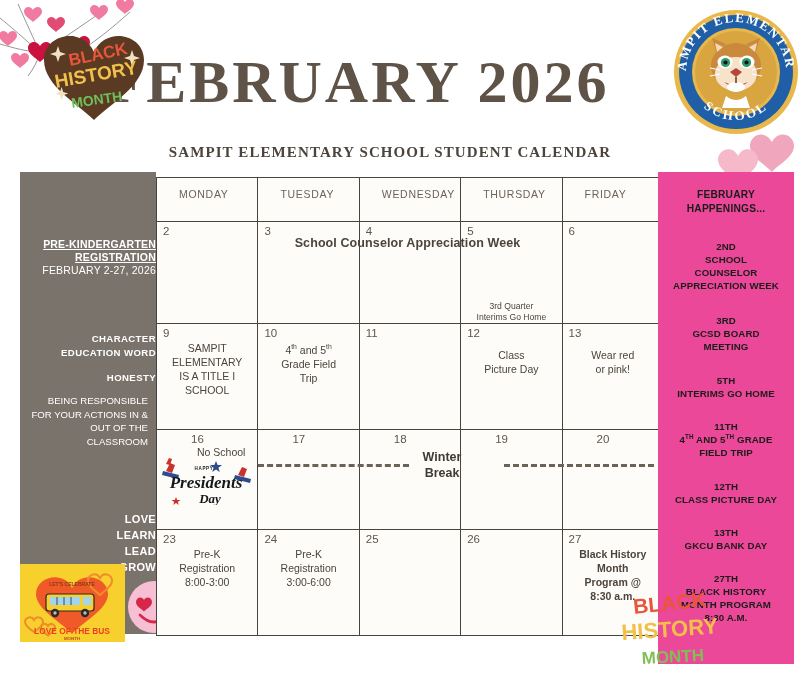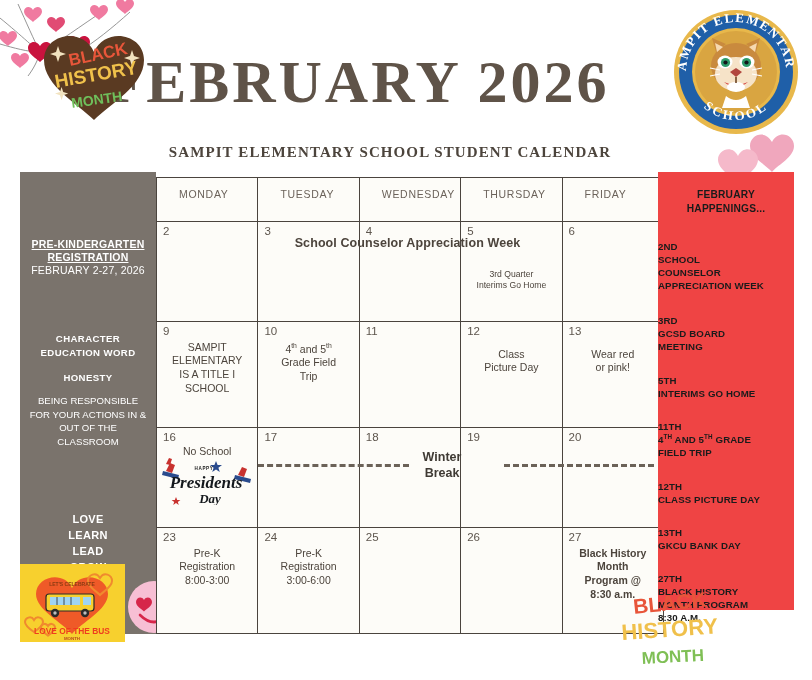--- a/index.html
+++ b/index.html
@@ -42,21 +42,21 @@
 
   
   .pinkhearts{position:absolute;left:706px;top:130px;width:96px;height:62px;}
 
   
   .left-side{
     position:absolute;left:20px;top:172px;width:136px;height:462px;
     background:#7a736c;
   }
   .bhm-badge{position:absolute;left:14px;top:142px;width:120px;height:92px;}
-  .ls-block{position:absolute;left:0;width:136px;text-align:center;color:#fff;}
+  .ls-block{position:absolute;left:0;width:136px;text-align:right;color:#fff;}
   .ls-prek{
     top:66px;font-size:10.5px;font-weight:700;line-height:1.25;letter-spacing:.2px;
   }
   .ls-prek .u{text-decoration:underline;}
   .ls-prek .dates{font-weight:400;font-size:10.5px;}
   .ls-char{top:160px;font-size:9.6px;font-weight:700;line-height:1.45;letter-spacing:.4px;}
   .ls-honesty{top:200px;font-size:9.6px;font-weight:700;letter-spacing:.4px;}
   .ls-desc{top:222px;font-size:9.6px;font-weight:400;line-height:1.42;padding:0 8px;width:120px;}
   .ls-motto{top:340px;font-size:11px;font-weight:700;line-height:1.45;letter-spacing:.3px;}
   .bus-card{position:absolute;left:0px;top:392px;width:105px;height:78px;}
@@ -98,21 +98,21 @@
     line-height:1.32;
     padding:3px 4px 0 4px;
   }
   .evt-bold{font-weight:700;}
   .evt-small{font-size:8.6px;line-height:1.3;}
   sup{font-size:65%;vertical-align:super;}
 
   
   tr.r1 td{height:99px;}
   tr.r2 td{height:105px;}
-  tr.r3 td{height:99px;}
+  tr.r3 td{height:99px;padding-left:28px;}
   tr.r4 td{height:105px;}
   .counselor-banner{
     position:absolute;left:205px;top:236px;width:405px;
     text-align:center;font-size:12.5px;font-weight:700;color:#4c443c;
     letter-spacing:.1px;
   }
   .winter-break{
     position:absolute;left:395px;top:450px;width:94px;
     text-align:center;font-size:12.5px;font-weight:700;color:#3f3a34;line-height:1.25;
   }
@@ -123,29 +123,29 @@
   .dash-right{
     position:absolute;left:504px;top:464px;width:150px;height:0;
     border-top:3.2px dashed #6b6258;
   }
 
   
   .presidents{position:absolute;left:160px;top:457px;width:96px;height:48px;}
 
   
   .right-side{
-    position:absolute;left:658px;top:172px;width:136px;height:438px;
-    background:#ef4444;
+    position:absolute;left:658px;top:172px;width:136px;height:492px;
+    background:#ec4899;
   }
   .rs-title{
     position:absolute;left:0;top:16px;width:136px;text-align:center;
     font-size:10.2px;font-weight:700;color:#1b1b1b;line-height:1.35;letter-spacing:.2px;
   }
   .rs-item{
-    position:absolute;left:0;width:136px;text-align:left;
+    position:absolute;left:0;width:136px;text-align:center;
     font-size:9.7px;font-weight:700;color:#1b1b1b;line-height:1.34;letter-spacing:.1px;
   }
   .rs-bhm{position:absolute;left:620px;top:588px;width:110px;height:82px;}
 
   .nowrap{white-space:nowrap;}
 </style>
 </head>
 <body>
 
 <div id="page">
@@ -308,21 +308,21 @@
           <div class="daynum">2</div>
         </td>
         <td>
           <div class="daynum">3</div>
         </td>
         <td>
           <div class="daynum">4</div>
         </td>
         <td>
           <div class="daynum">5</div>
-          <div class="evt evt-small" style="margin-top:28px;text-align:center;">
+          <div class="evt evt-small" style="margin-top:60px;text-align:center;">
             <div><span>3rd Quarter</span></div>
             <div>Interims Go Home</div>
           </div>
         </td>
         <td>
           <div class="daynum">6</div>
         </td>
       </tr>
 
       <tr class="r2">

